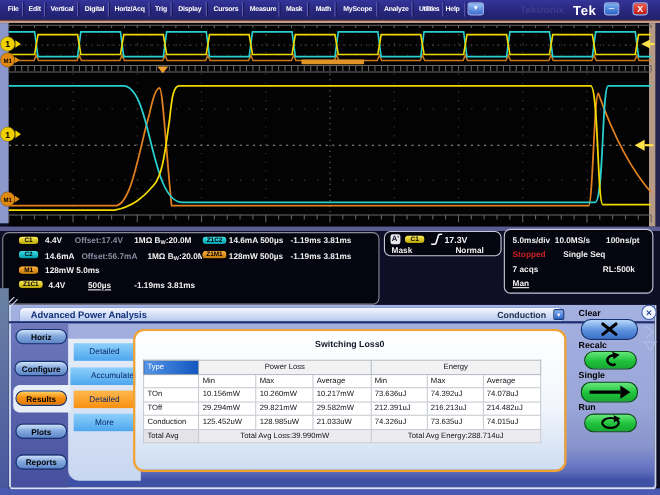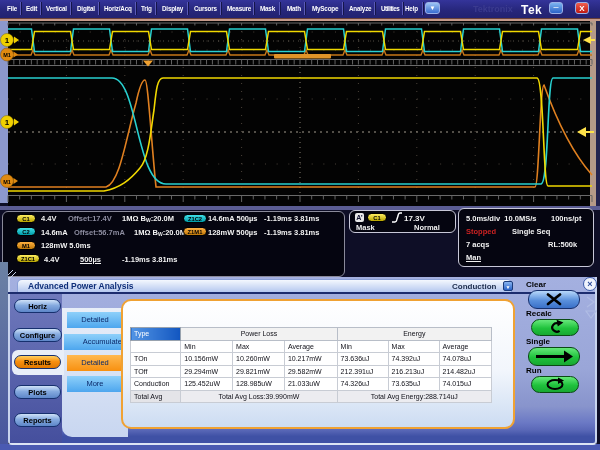--- a/index.html
+++ b/index.html
@@ -235,20 +235,21 @@
 <div class="btn3d" style="left:14px;top:78px;width:47px;height:14px;line-height:13px;background:linear-gradient(#ffd060,#f89010 45%,#e07800);">Results</div>
 <div class="btn3d" style="left:14px;top:108px;width:47px;height:14px;line-height:13px;">Plots</div>
 <div class="btn3d" style="left:14px;top:136px;width:47px;height:14px;line-height:13px;">Reports</div>
 
 <div class="tab" style="top:35px;">Detailed</div>
 <div class="tab" style="left:64px;width:62px;top:57px;text-align:right;">Accumulated</div>
 <div class="tab" style="top:78px;background:linear-gradient(#ffb850,#f89010);">Detailed</div>
 <div class="tab" style="top:99px;">More</div>
 
 <div class="ab" style="left:121px;top:22px;width:394px;height:130px;border:2.5px solid #f0a233;border-radius:10px;box-sizing:border-box;background:linear-gradient(#ffffff,#f2f6fc 55%,#ccdcf2);"></div>
+<span class="ab" style="left:121px;top:31px;width:394px;text-align:center;color:#101828;font-size:8px;font-weight:bold;">Switching Loss0</span>
 
 <table class="ab" style="left:130px;top:50px;width:362px;height:76px;border-collapse:collapse;font-size:7px;color:#101018;background:#fff;border:1px solid #7a8694;" cellspacing="0">
 <tbody>
           <tr style="height:12px;">
 <td style="width:50px;background:linear-gradient(90deg,#5294e4,#1256c0);color:#fff;border:1px solid #98a2ae;padding:0 0 0 3px;">Type</td>
 <td colspan="3" style="background:#f2f2f2;border:1px solid #b8bec8;text-align:center;">Power Loss</td>
 <td colspan="3" style="background:#f2f2f2;border:1px solid #b8bec8;text-align:center;">Energy</td>
 </tr>
 <tr style="height:12px;">
 <td style="border:1px solid #c8ccd4;"></td>

